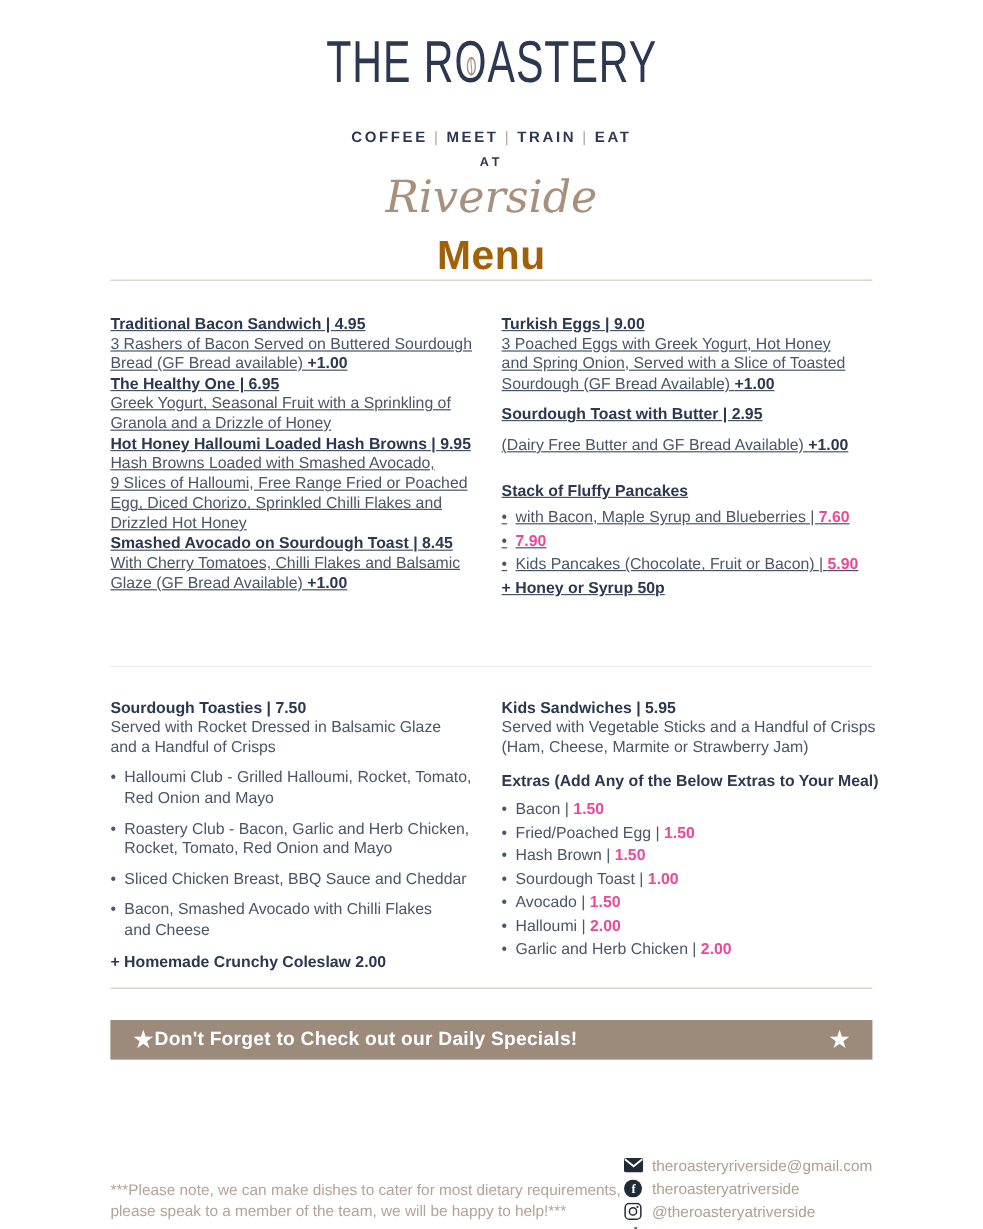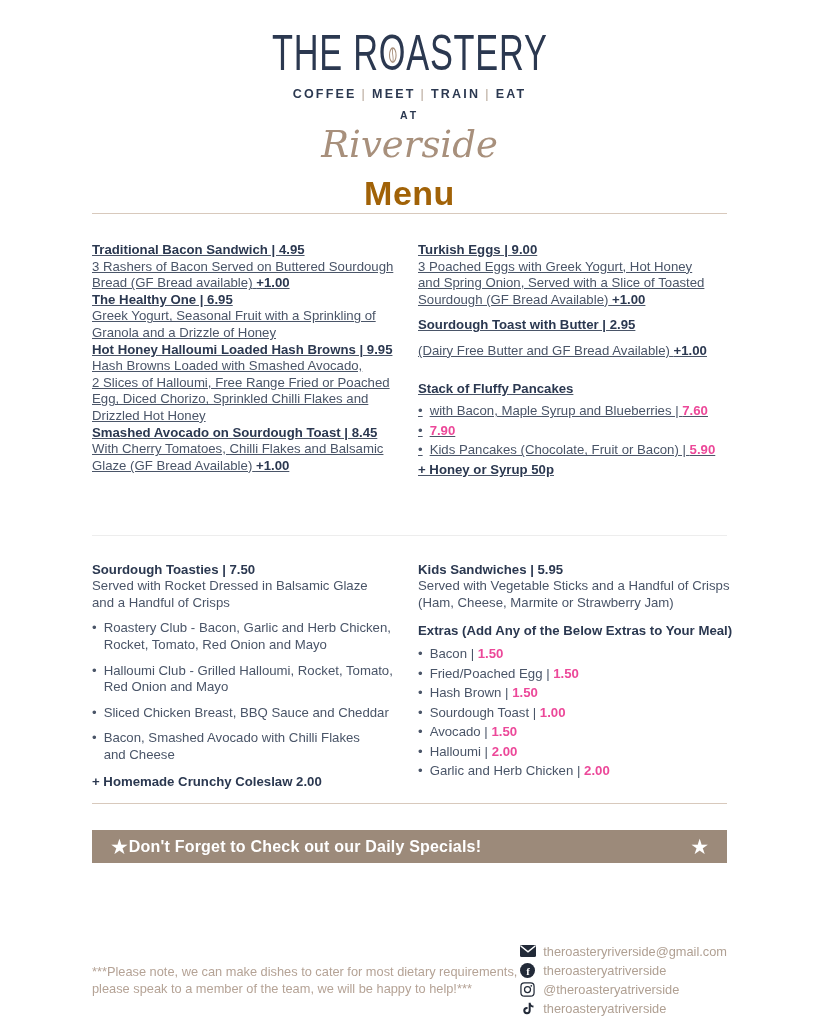--- a/index.html
+++ b/index.html
@@ -5,21 +5,21 @@
   * { margin:0; padding:0; box-sizing:border-box; }
   html,body { width:819px; height:1024px; }
   body { background:#ffffff; font-family:"Liberation Sans", sans-serif; color:#4a5568; overflow:hidden; }
   .content { padding:0 92px; }
 
   
   .header { text-align:center; padding-top:30px; }
   .logo { display:inline-block; font-size:44px; letter-spacing:1px; color:#2b3850; transform:scale(0.78,1.12); transform-origin:50% 85%; white-space:nowrap; font-weight:400; }
   .logo .o { position:relative; display:inline-block; }
   .logo .bean { position:absolute; left:50%; top:54%; transform:translate(-50%,-50%); line-height:0; }
-  .tagline { margin-top:7px; font-size:12.5px; font-weight:bold; letter-spacing:2.2px; color:#2b3850; }
+  .tagline { margin-top:27px; font-size:12.5px; font-weight:bold; letter-spacing:2.2px; color:#2b3850; }
   .tagline .sep { color:#b4a495; font-weight:normal; padding:0 5px; }
   .at { margin-top:8px; font-size:10.5px; font-weight:bold; letter-spacing:3px; color:#2b3850; }
   .location { font-family:"DejaVu Serif", serif; font-style:italic; font-size:37px; color:#a8907c; margin-top:2px; }
   .menu-title { margin-top:8px; font-size:34px; font-weight:bold; color:#a16207; letter-spacing:0.5px; }
 
   .divider { border:none; border-top:1px solid #d8c9bc; }
   .divider.gray { border-top-color:#ededed; }
 
   
   .section { display:flex; }
@@ -81,21 +81,21 @@
 Bread (GF Bread available)</span> <b class="x">+1.00</b></div>
       </div>
       <div>
         <div class="t">The Healthy One | 6.95</div>
         <div class="d"><span class="pre">Greek Yogurt, Seasonal Fruit with a Sprinkling of
 Granola and a Drizzle of Honey</span></div>
       </div>
       <div>
         <div class="t">Hot Honey Halloumi Loaded Hash Browns | 9.95</div>
         <div class="d"><span class="pre">Hash Browns Loaded with Smashed Avocado,
-2 Slices of Halloumi, Free Range Fried or Poached
+9 Slices of Halloumi, Free Range Fried or Poached
 Egg, Diced Chorizo, Sprinkled Chilli Flakes and
 Drizzled Hot Honey</span></div>
       </div>
       <div>
         <div class="t">Smashed Avocado on Sourdough Toast | 8.45</div>
         <div class="d"><span class="pre">With Cherry Tomatoes, Chilli Flakes and Balsamic
 Glaze (GF Bread Available)</span> <b class="x">+1.00</b></div>
       </div>
     </div>
     <div class="col-r">
@@ -132,26 +132,26 @@
   <hr class="divider gray">
 
   <div class="section sec2">
     <div class="col-l">
       <div>
         <div class="t">Sourdough Toasties | 7.50</div>
         <div class="d"><span class="pre">Served with Rocket Dressed in Balsamic Glaze
 and a Handful of Crisps</span></div>
         <div class="mt6 spaced">
           <div class="b-row">
+              <span class="pre">Halloumi Club - Grilled Halloumi, Rocket, Tomato,
+Red Onion and Mayo</span>
+            </div>
+          <div class="b-row">
               <span class="pre">Roastery Club - Bacon, Garlic and Herb Chicken,
 Rocket, Tomato, Red Onion and Mayo</span>
-            </div>
-          <div class="b-row">
-              <span class="pre">Halloumi Club - Grilled Halloumi, Rocket, Tomato,
-Red Onion and Mayo</span>
             </div>
           <div class="b-row">
               <span class="pre">Sliced Chicken Breast, BBQ Sauce and Cheddar</span>
             </div>
           <div class="b-row">
               <span class="pre">Bacon, Smashed Avocado with Chilli Flakes
 and Cheese</span>
             </div>
           <div class="list-footer gap">+ Homemade Crunchy Coleslaw 2.00</div>
         </div>

